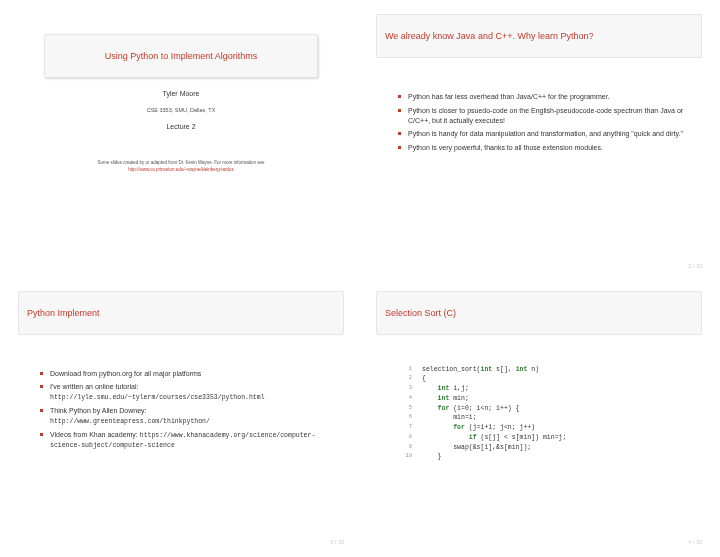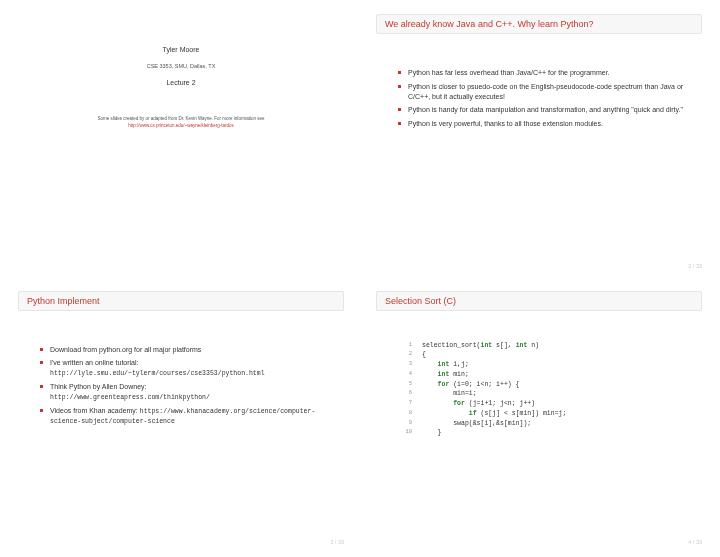--- a/index.html
+++ b/index.html
@@ -18,21 +18,21 @@
     background: #fff;
     position: relative;
     padding: 10px 0 0 0;
     font-size: 7px;
     color: #333;
   }
   .title-bar {
     background: #f7f7f7;
     border: 1px solid #e5e5e5;
     border-radius: 2px;
-    padding: 4px 8px;
+    padding: 16px 8px;
     margin: 0 14px 10px 14px;
     color: #c0392b;
     font-size: 9px;
     font-weight: 400;
   }
   .title-bar.centered-outer { margin-left: 40px; margin-right: 40px; text-align: center; box-shadow: 1px 1px 2px rgba(0,0,0,0.15); }
   .content {
     padding: 6px 28px 0 28px;
     font-size: 7px;
     line-height: 1.4;
@@ -68,20 +68,23 @@
     bottom: 8px;
     font-size: 5.5px;
     color: #ccc;
   }
 </style>
 </head>
 <body>
 
 <div class="slide">
   <div style="height:20px"></div>
+  <div class="title-bar centered-outer">
+    <span>Using Python to Implement Algorithms</span>
+  </div>
   <div class="author">Tyler Moore</div>
   <div class="course">CSE 3353, SMU, Dallas, TX</div>
   <div class="lecture">Lecture 2</div>
   <div class="fineprint">
     <span>Some slides created by or adapted from Dr. Kevin Wayne. For more information see</span><br>
     <a>http://www.cs.princeton.edu/~wayne/kleinberg-tardos</a>
   </div>
 </div>
 
 <div class="slide">

